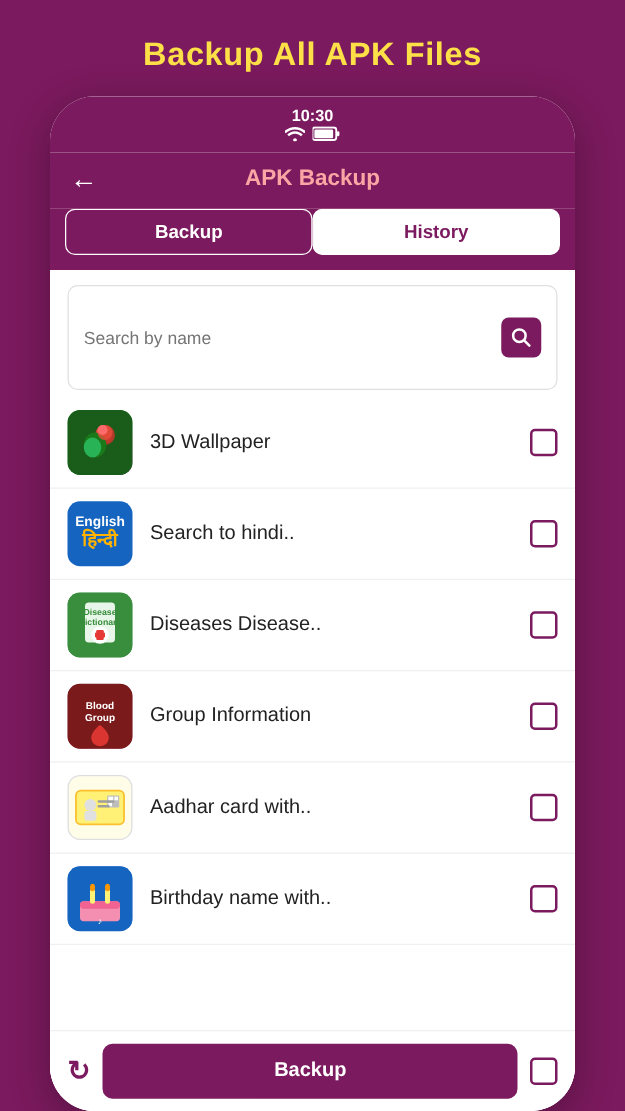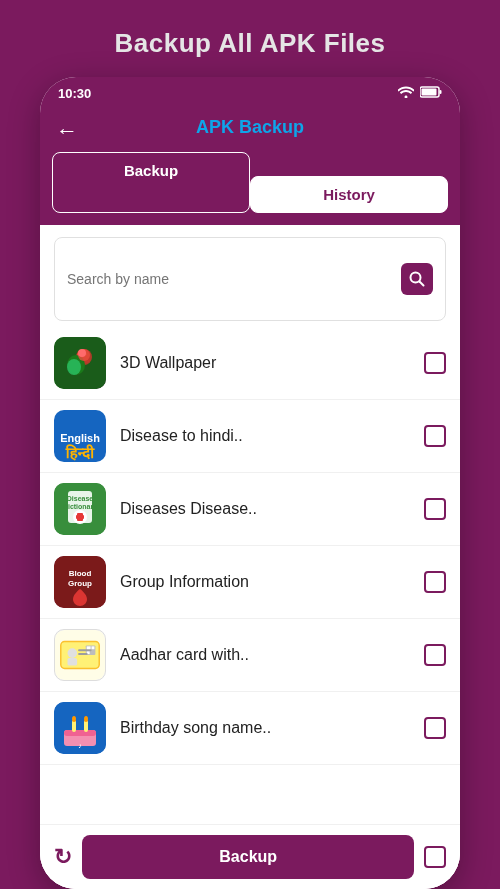--- a/index.html
+++ b/index.html
@@ -8,21 +8,21 @@
       height: 889px;
       background-color: #7b1a5e;
       font-family: 'Segoe UI', Arial, sans-serif;
       display: flex;
       flex-direction: column;
       align-items: center;
       overflow: hidden;
     }
 
     .page-title {
-      color: #e5e5e5;
+      color: #fde047;
       font-size: 26px;
       font-weight: 800;
       text-align: center;
       margin-top: 28px;
       margin-bottom: 18px;
       letter-spacing: 0.5px;
     }
 
     .phone-frame {
       width: 420px;
@@ -35,20 +35,21 @@
       flex-direction: column;
     }
 
     
     .status-bar {
       background: #7b1a5e;
       display: flex;
       justify-content: space-between;
       align-items: center;
       padding: 8px 18px 6px;
+      flex-direction: column;
     }
     .status-time {
       color: white;
       font-size: 13px;
       font-weight: 600;
     }
     .status-icons {
       display: flex;
       align-items: center;
       gap: 6px;
@@ -72,21 +73,21 @@
       position: relative;
     }
     .back-btn {
       position: absolute;
       left: 16px;
       color: white;
       font-size: 22px;
       cursor: pointer;
     }
     .app-title {
-      color: #0ea5e9;
+      color: #fca5a5;
       font-size: 18px;
       font-weight: 600;
     }
 
     
     .tab-bar {
       background: #7b1a5e;
       display: flex;
       padding: 0 12px 12px;
       gap: 0;
@@ -102,21 +103,20 @@
     }
     .tab-backup {
       background: #7b1a5e;
       color: white;
       border: 1.5px solid white;
     }
     .tab-history {
       background: white;
       color: #7b1a5e;
       border: 1.5px solid white;
-      margin-top: 24px;
     }
 
     
     .content-area {
       background: white;
       flex: 1;
       display: flex;
       flex-direction: column;
       border-top-left-radius: 0;
       border-top-right-radius: 0;
@@ -231,21 +231,21 @@
     
     .icon-wallpaper {
       background: linear-gradient(135deg, #1a6e1a 60%, #2d2d2d 100%);
       position: relative;
     }
     .icon-english {
       background: #1565c0;
       display: flex;
       flex-direction: column;
       align-items: center;
-      justify-content: flex-end;
+      justify-content: center;
       color: white;
     }
     .icon-english .eng { font-size: 11px; font-weight: 800; letter-spacing: 0; line-height: 1.1; }
     .icon-english .hindi { font-size: 15px; color: #ffb300; font-weight: 700; line-height: 1.2; }
     .icon-disease {
       background: #388e3c;
       position: relative;
     }
     .icon-blood {
       background: #7b1a2e;
@@ -336,21 +336,21 @@
         </div>
         <span class="app-name">3D Wallpaper</span>
         <div class="checkbox"></div>
       </div>
 
       <div class="app-item">
         <div class="app-icon icon-english">
           <span class="eng">English</span>
           <span class="hindi">हिन्दी</span>
         </div>
-        <span class="app-name">Disease to hindi..</span>
+        <span class="app-name">Search to hindi..</span>
         <div class="checkbox"></div>
       </div>
 
       <div class="app-item">
         <div class="app-icon icon-disease">
           <svg width="52" height="52" viewBox="0 0 52 52">
             <rect width="52" height="52" rx="10" fill="#388e3c"></rect>
             <rect x="14" y="8" width="24" height="32" rx="3" fill="#e8f5e9"></rect>
             <text x="26" y="18" text-anchor="middle" font-size="7" fill="#388e3c" font-weight="bold">Disease</text>
             <text x="26" y="26" text-anchor="middle" font-size="7" fill="#388e3c" font-weight="bold">Dictionary</text>
@@ -408,21 +408,21 @@
 
             <rect x="18" y="18" width="4" height="12" rx="2" fill="#fff176"></rect>
             <rect x="30" y="18" width="4" height="12" rx="2" fill="#fff176"></rect>
 
             <ellipse cx="20" cy="17" rx="2" ry="3" fill="#ff9800"></ellipse>
             <ellipse cx="32" cy="17" rx="2" ry="3" fill="#ff9800"></ellipse>
 
             <text x="26" y="46" text-anchor="middle" font-size="7" fill="white" font-weight="bold">♪</text>
           </svg>
         </div>
-        <span class="app-name">Birthday song name..</span>
+        <span class="app-name">Birthday name with..</span>
         <div class="checkbox"></div>
       </div>
 
     </div>
 
     <div class="bottom-bar">
       <span class="refresh-btn">↻</span>
       <button class="backup-btn">Backup</button>
       <div class="bottom-checkbox"></div>
     </div>

